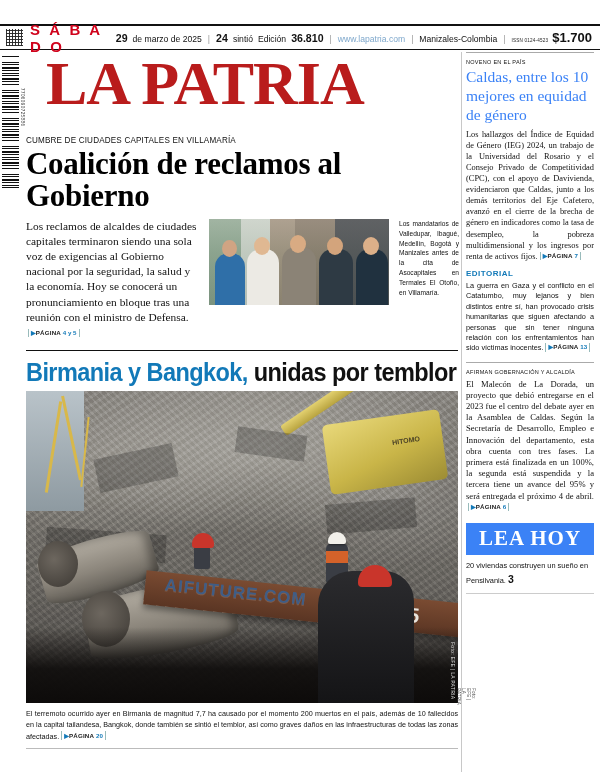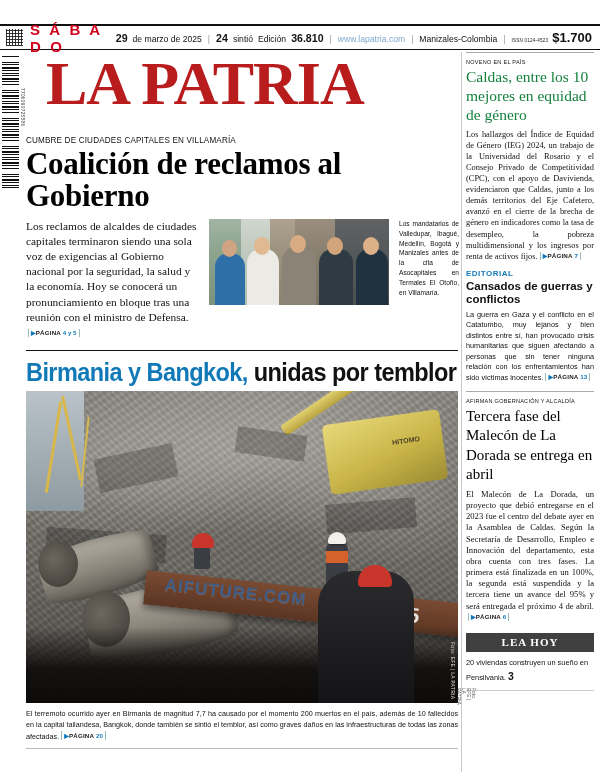--- a/index.html
+++ b/index.html
@@ -249,21 +249,21 @@
     position: absolute; left: 466px; top: 52px; width: 128px;
   }
   .rail-div { border-top: 1px solid #aaa; }
   .r-kicker {
     font-family: "Liberation Sans", sans-serif;
     font-size: 6px; color: #111; letter-spacing: .3px;
     margin-top: 6px; transform: scaleX(.92); transform-origin: left;
   }
   .r-hl {
     font-family: "Liberation Serif", serif;
-    font-size: 15.5px; line-height: 1.22; color: #15803d;
+    font-size: 15.5px; line-height: 1.22; color: #3b82f6;
     margin-top: 3px;
   }
   .r-body {
     font-family: "Liberation Serif", serif;
     font-size: 8.4px; line-height: 1.32; color: #111;
     text-align: justify; margin-top: 4px;
   }
   .ed-label {
     font-family: "Liberation Sans", sans-serif;
     font-size: 8px; color: #1279b8; letter-spacing: .5px;
@@ -283,23 +283,23 @@
   .r-hl-2 {
     font-family: "Liberation Serif", serif;
     font-size: 15px; line-height: 1.3; color: #000; margin-top: 3px;
   }
   .r-body-2 {
     font-family: "Liberation Serif", serif;
     font-size: 8.6px; line-height: 1.3; color: #111;
     text-align: justify; margin-top: 4px;
   }
   .leahoy-bar {
-    margin-top: 10px; background: #404040; color: #fff;
+    margin-top: 10px; background: #3b82f6; color: #fff;
     font-family: "Liberation Serif", serif; font-weight: bold;
-    font-size: 11px; letter-spacing: 1px;
+    font-size: 21px; letter-spacing: 1px;
     text-align: center; padding: 3px 0 4px;
   }
   .lh-item {
     font-family: "Liberation Sans", sans-serif;
     font-size: 7.4px; line-height: 1.45; color: #111;
     padding: 6px 0 6px; border-bottom: 1px solid #ccc;
   }
   .lh-item:last-child { border-bottom: none; }
   .lh-num {
     font-family: "Liberation Sans", sans-serif;
@@ -427,28 +427,26 @@
   <div class="rail">
 
     <div class="rail-div"></div>
     <div class="r-kicker">NOVENO EN EL PAÍS</div>
     <div class="r-hl">Caldas, entre los 10 mejores en equidad de género</div>
     <div class="r-body">
       <span>Los hallazgos del Índice de Equidad de Género (IEG) 2024, un trabajo de la Universidad del Rosario y el Consejo Privado de Competitividad (CPC), con el apoyo de Davivienda, evidenciaron que Caldas, junto a los demás territorios del Eje Cafetero, avanzó en el cierre de la brecha de género en indicadores como la tasa de desempleo, la pobreza multidimensional y los ingresos por renta de activos fijos.</span><span class="pg-ref">▶<span class="pr-lbl">PÁGINA</span> <span>7</span></span>
     </div>
 
     <div class="ed-label">EDITORIAL</div>
-    <div class="ed-hl">Cansados de guerras y conflictos</div>
     <div class="ed-body">
       <span>La guerra en Gaza y el conflicto en el Catatumbo, muy lejanos y bien distintos entre sí, han provocado crisis humanitarias que siguen afectando a personas que sin tener ninguna relación con los enfrentamientos han sido víctimas inocentes.</span><span class="pg-ref">▶<span class="pr-lbl">PÁGINA</span> <span>13</span></span>
     </div>
 
     <div class="rail-div" style="margin-top:8px;"></div>
     <div class="r-kicker">AFIRMAN GOBERNACIÓN Y ALCALDÍA</div>
-    <div class="r-hl-2">Tercera fase del Malecón de La Dorada se entrega en abril</div>
     <div class="r-body-2">
       <span>El Malecón de La Dorada, un proyecto que debió entregarse en el 2023 fue el centro del debate ayer en la Asamblea de Caldas. Según la Secretaría de Desarrollo, Empleo e Innovación del departamento, esta obra cuenta con tres fases. La primera está finalizada en un 100%, la segunda está suspendida y la tercera tiene un avance del 95% y será entregada el próximo 4 de abril.</span><span class="pg-ref">▶<span class="pr-lbl">PÁGINA</span> <span>6</span></span>
     </div>
 
     <div class="leahoy-bar">LEA HOY</div>
     <div class="lh-item">
       <span>20 viviendas construyen un sueño en Pensilvania.</span>
       <span class="lh-num">3</span>
     </div>
 

